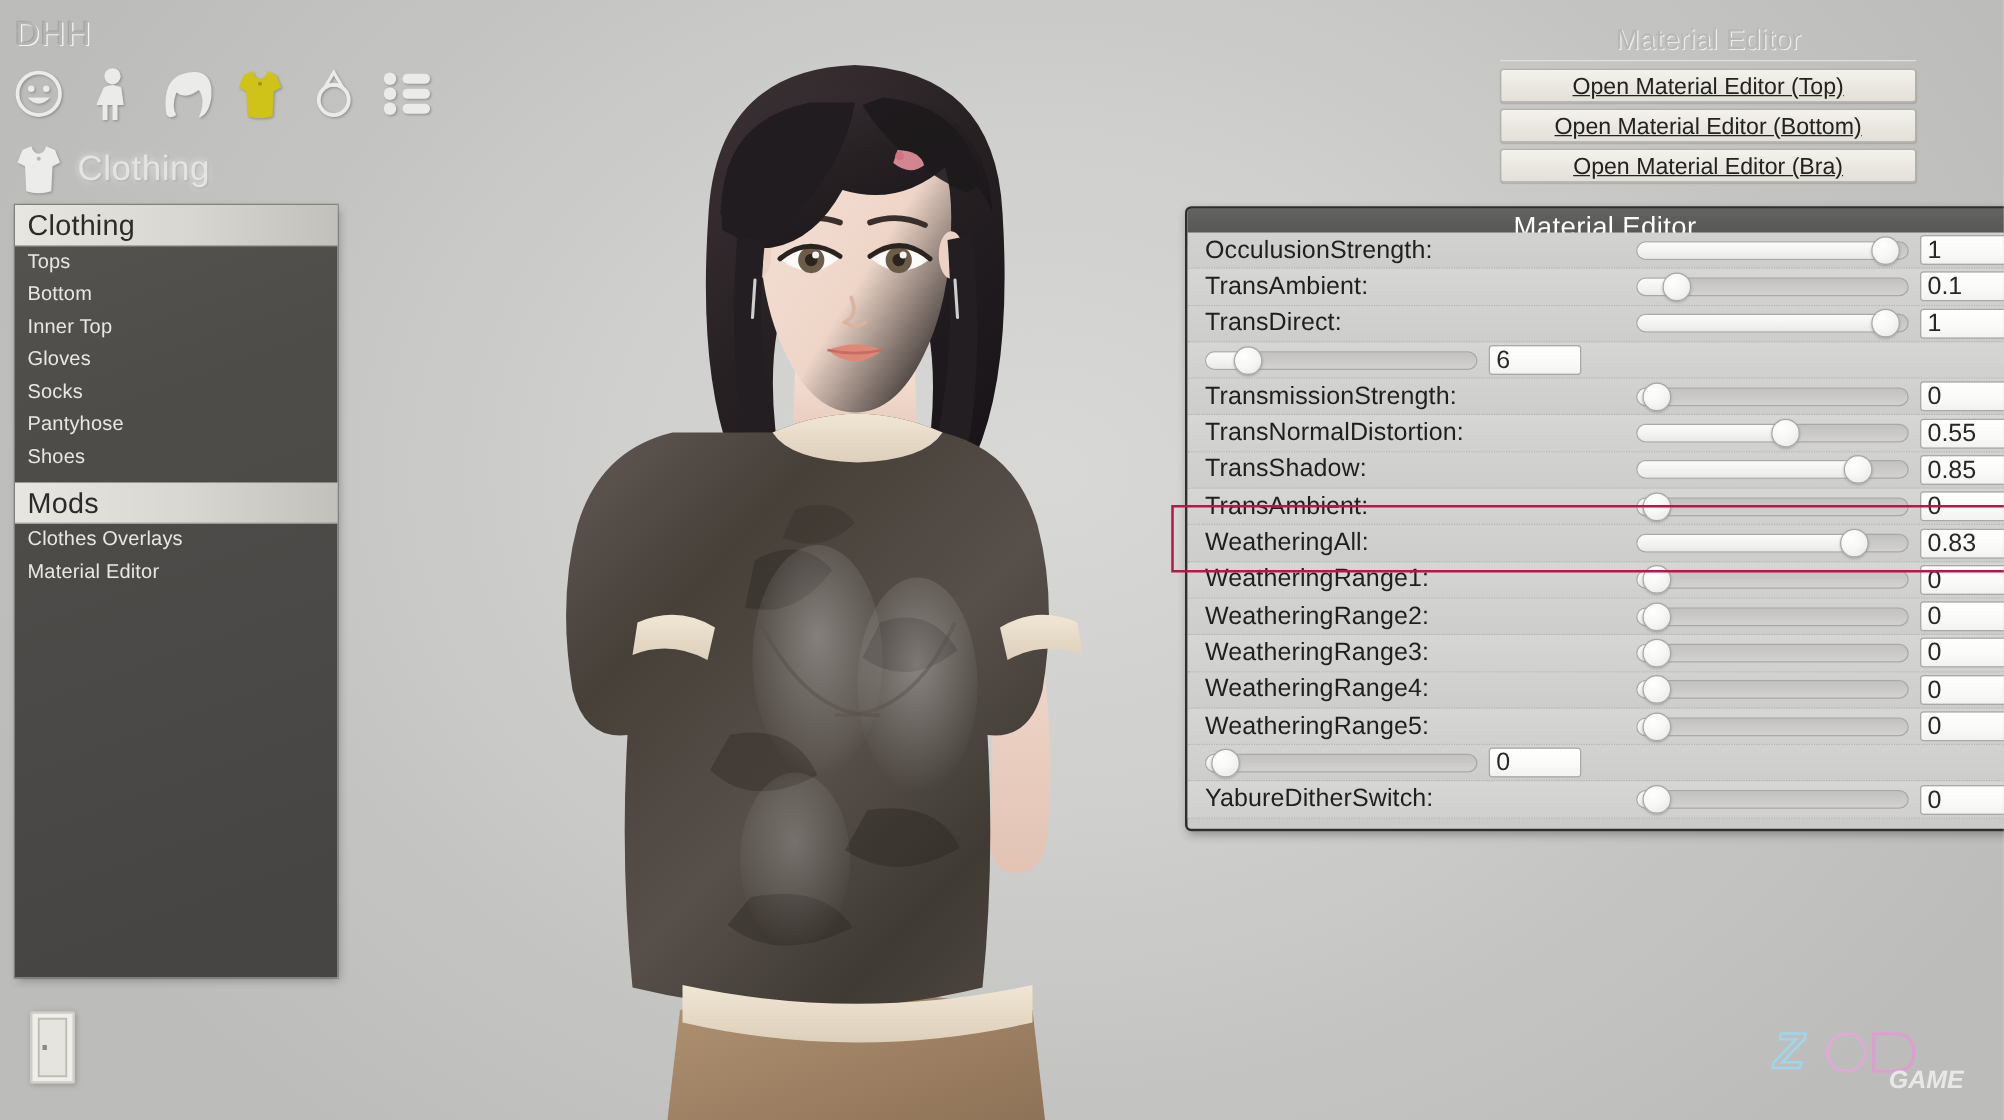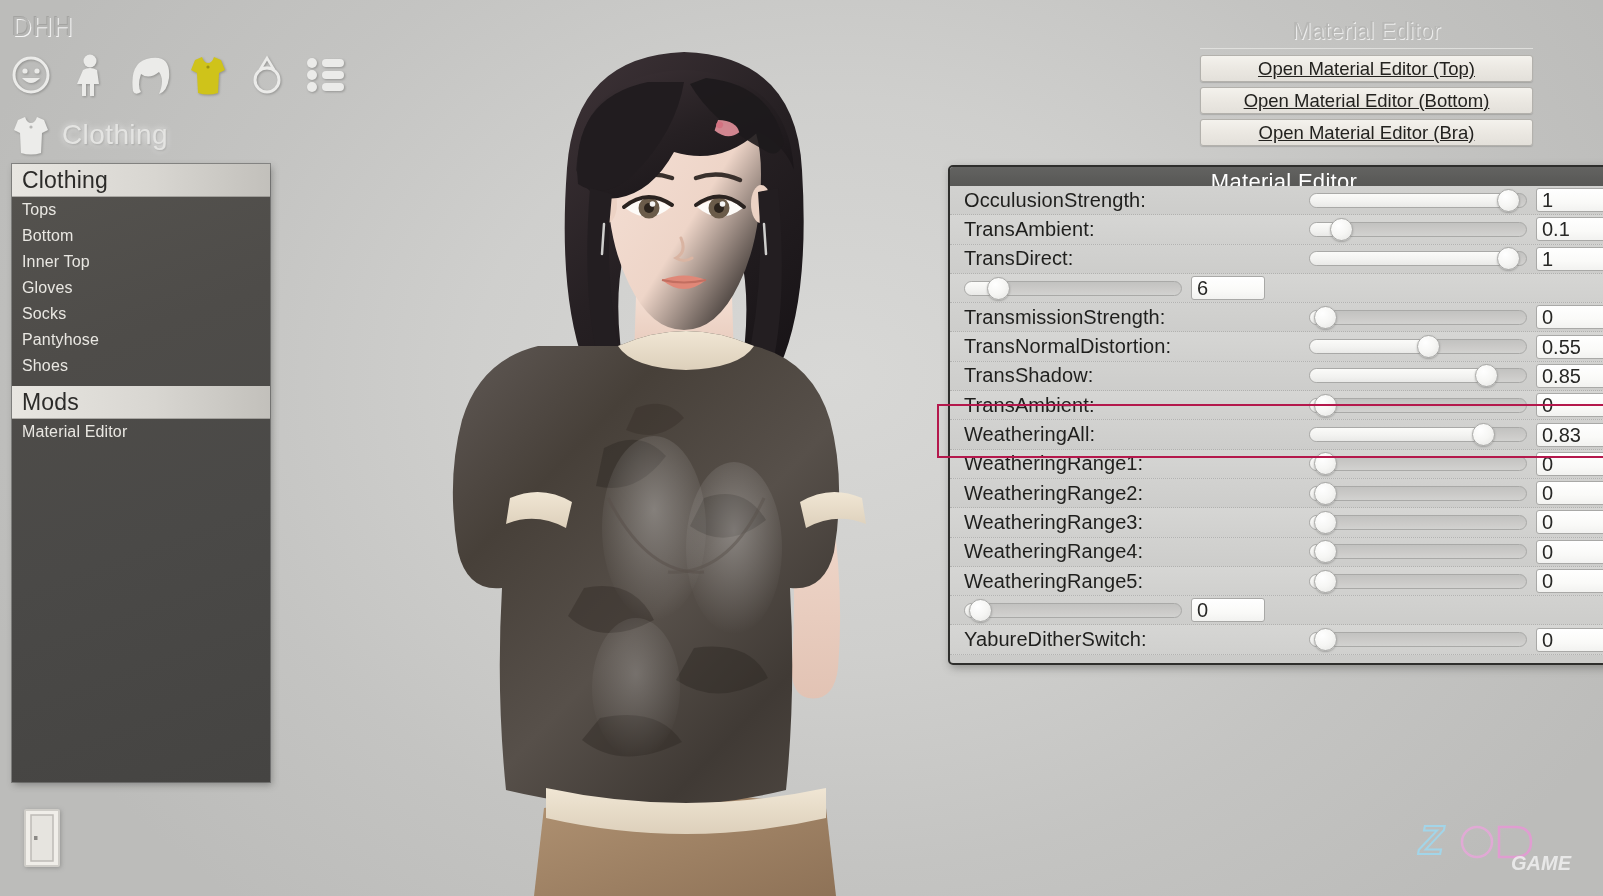--- a/index.html
+++ b/index.html
@@ -356,20 +356,21 @@
     <div class="menu-item">Bottom</div>
     <div class="menu-item">Inner Top</div>
     <div class="menu-item">Gloves</div>
     <div class="menu-item">Socks</div>
     <div class="menu-item">Pantyhose</div>
     <div class="menu-item">Shoes</div>
 
     <div class="menu-gap"></div>
 
     <div class="menu-sec">Mods</div>
+    <div class="menu-item">Clothes Overlays</div>
     <div class="menu-item">Material Editor</div>
   </div>
 
   <div class="door-btn">
     <svg width="40" height="60" viewBox="0 0 40 60">
       <rect x="3" y="2" width="34" height="56" rx="1" fill="#f0eee9" stroke="#cfcdc8" stroke-width="2"></rect>
       <rect x="9" y="7" width="22" height="46" fill="#e6e4df" stroke="#bdbbb6" stroke-width="1.5"></rect>
       <rect x="12" y="28" width="3.5" height="4" fill="#8b8986"></rect>
     </svg>
   </div>

